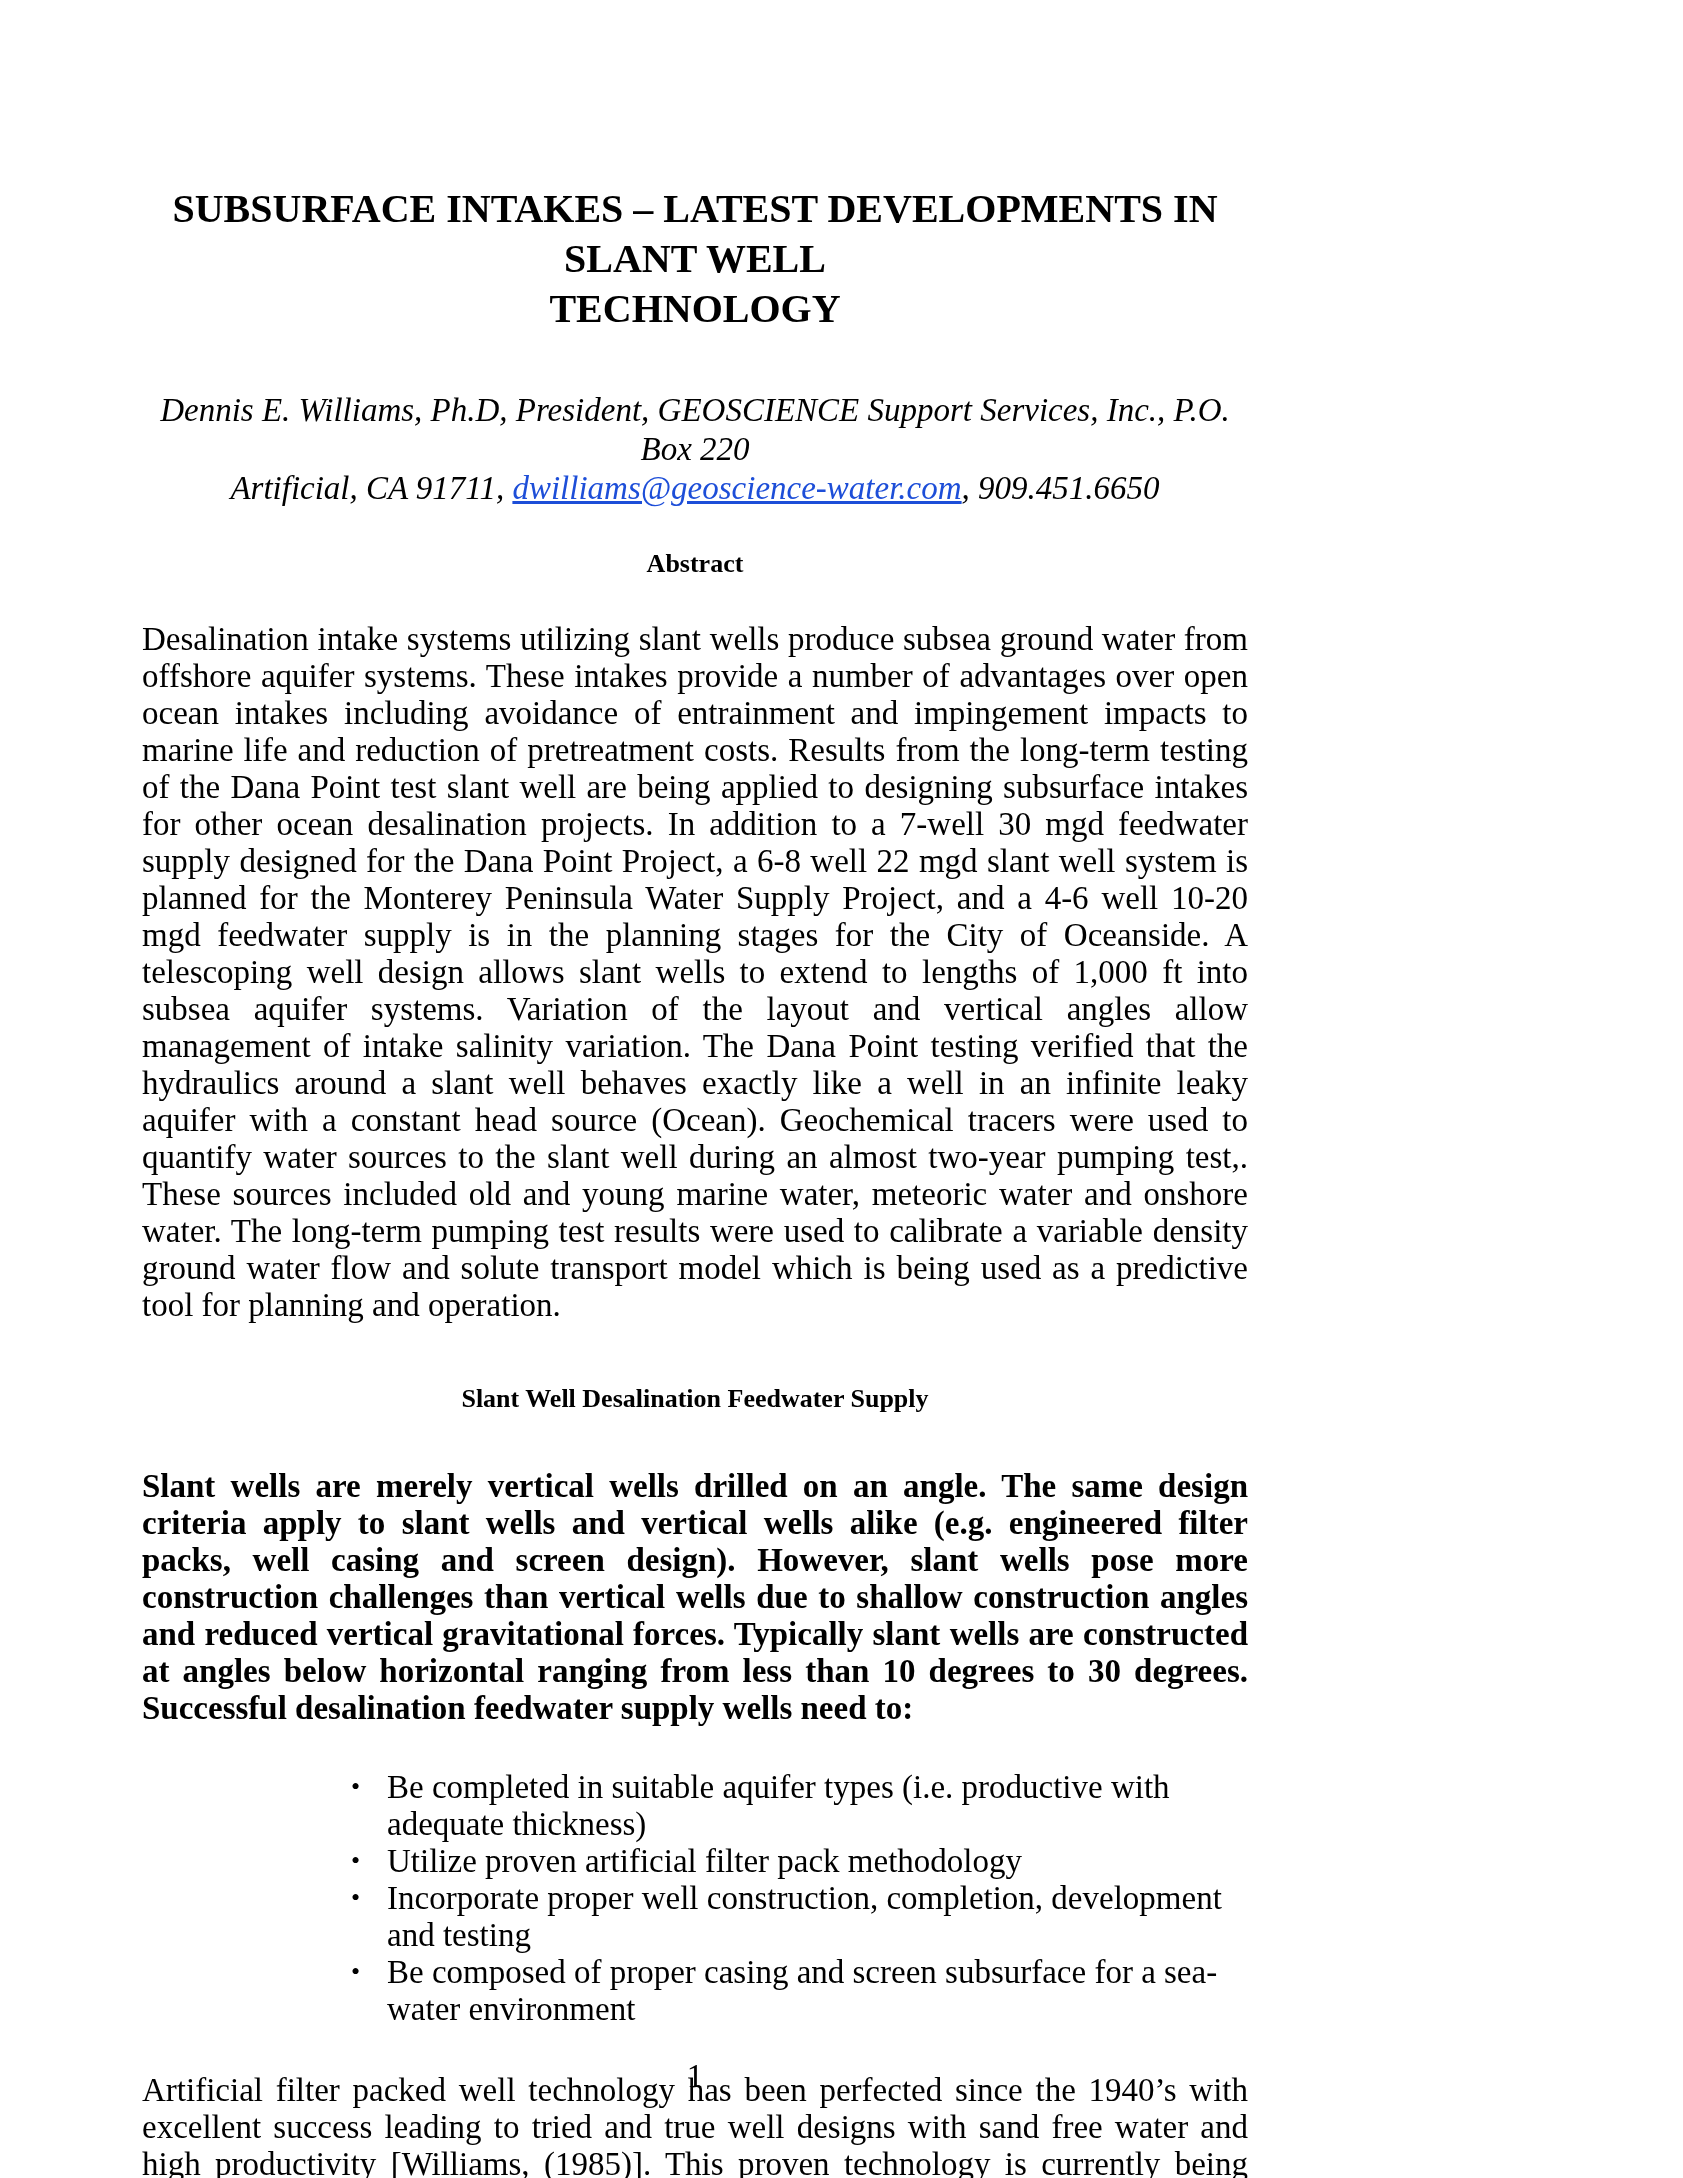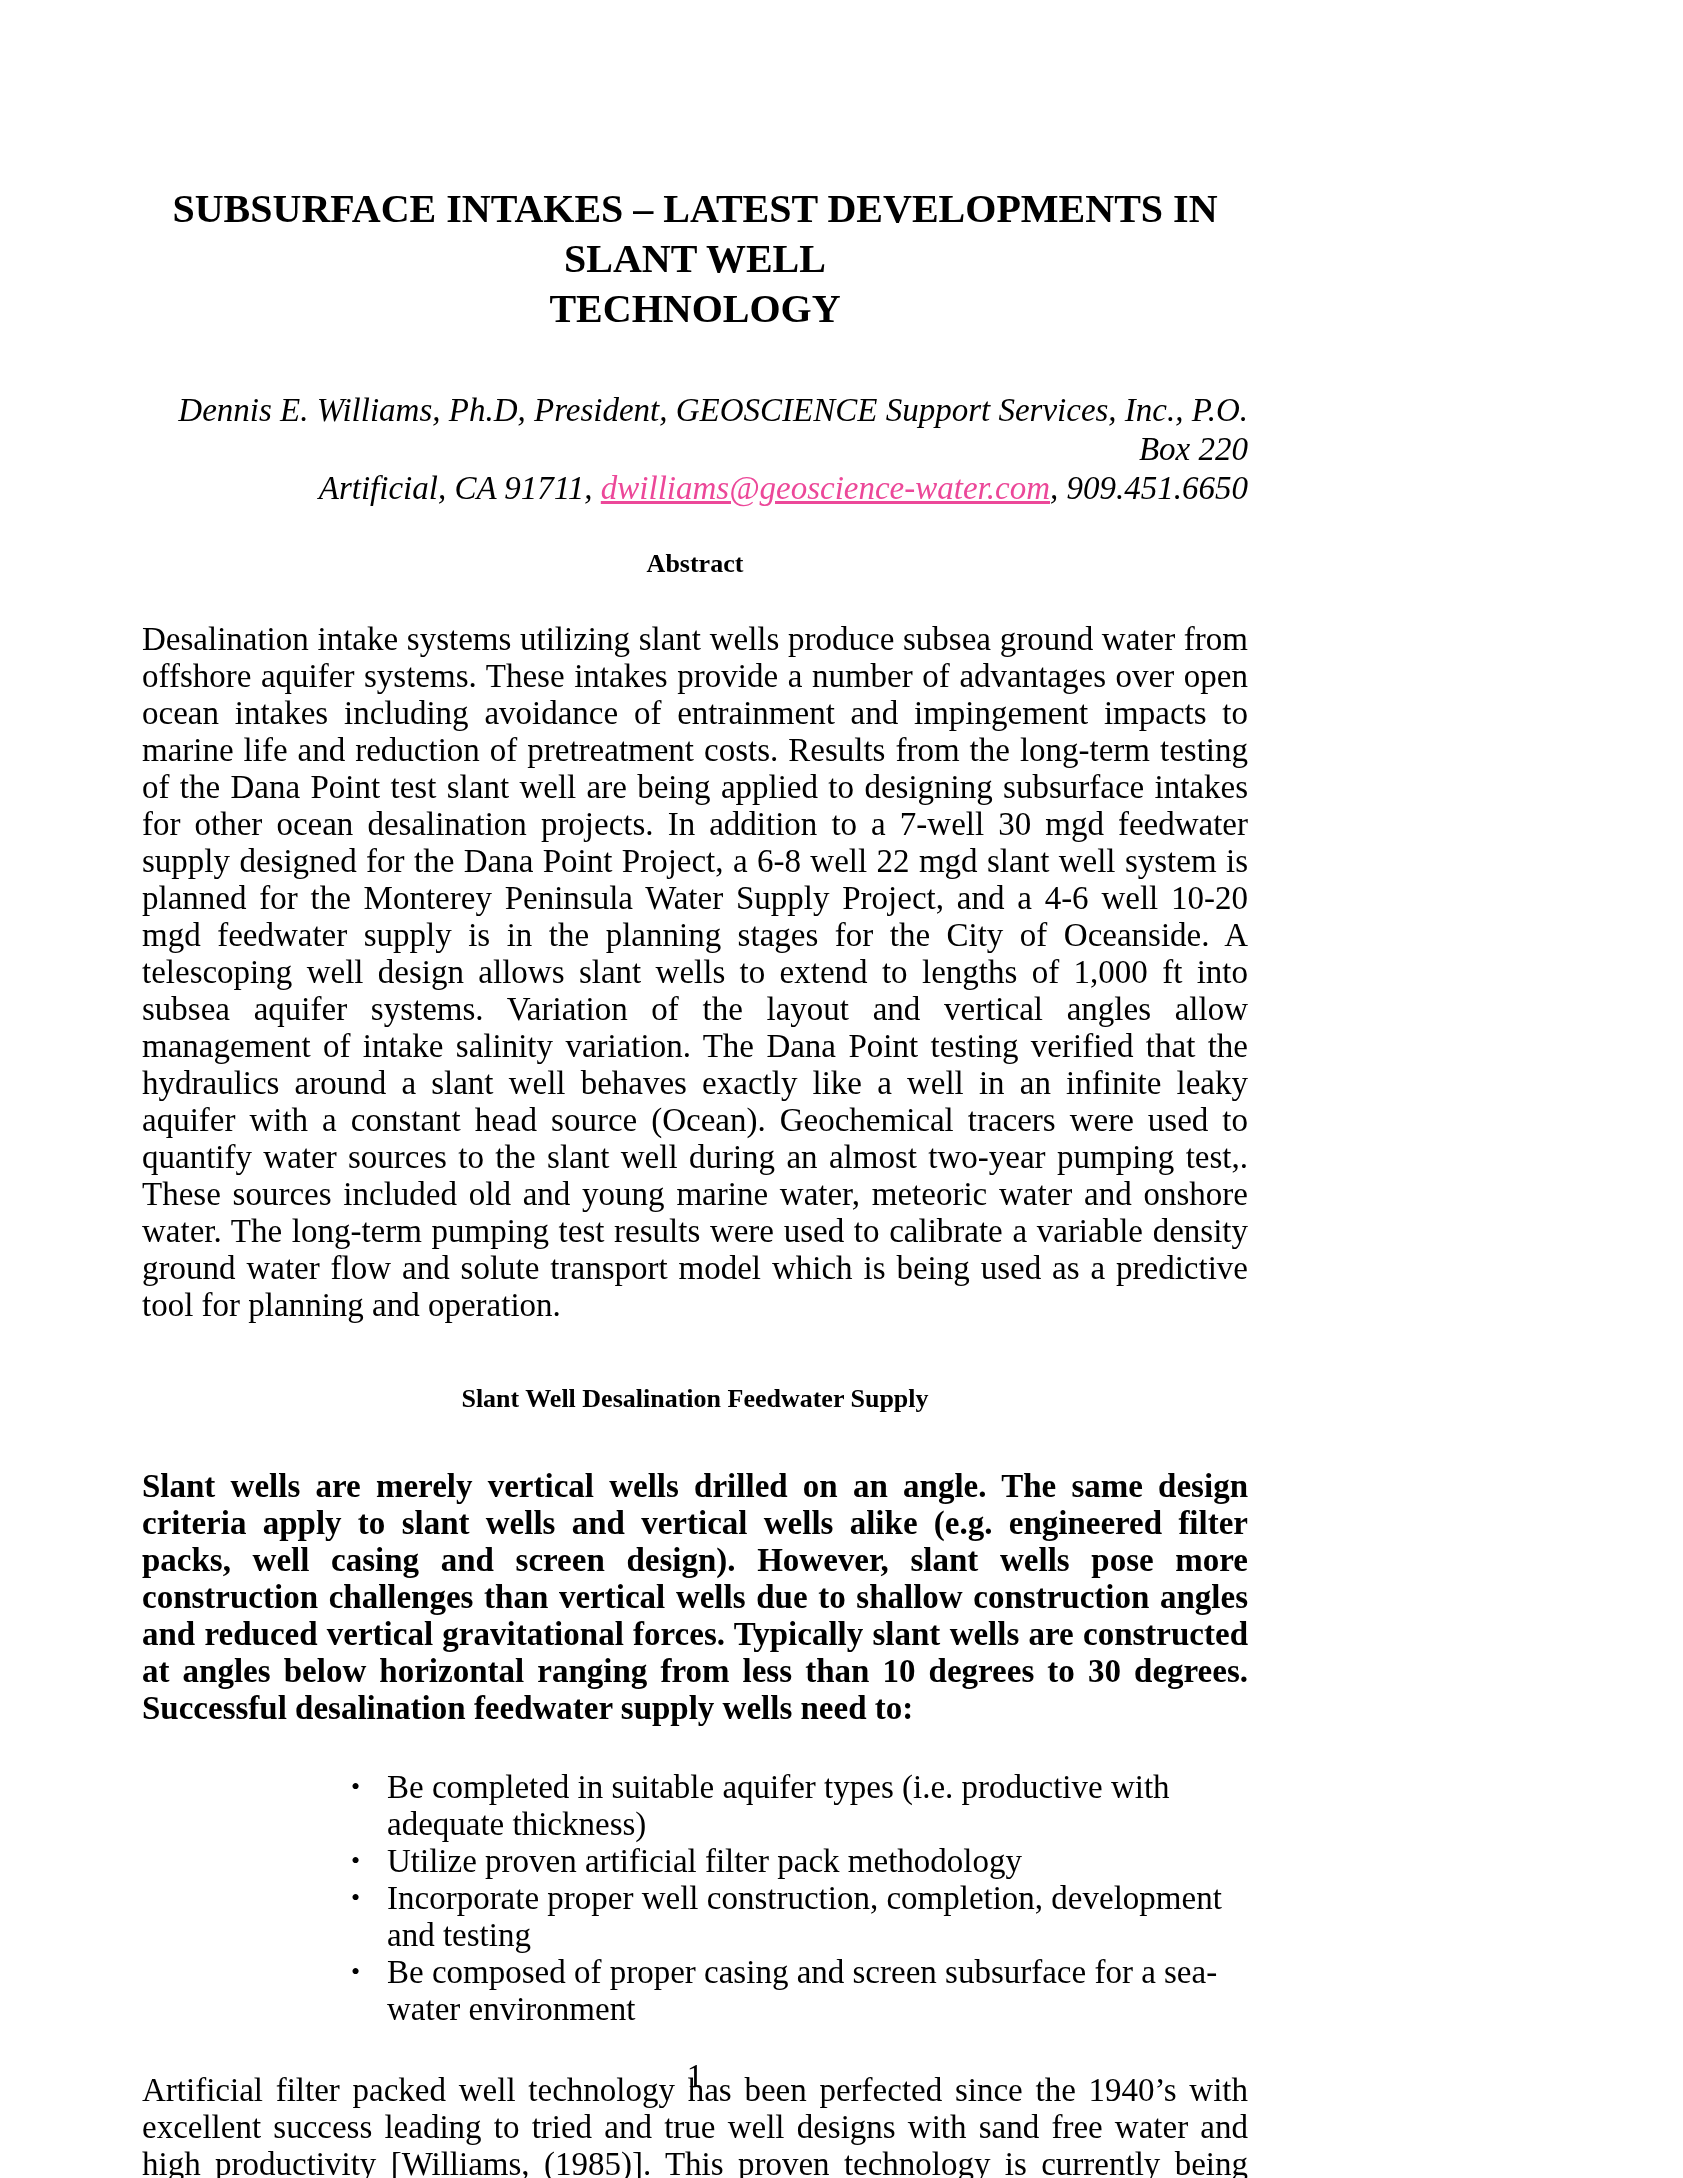--- a/index.html
+++ b/index.html
@@ -28,21 +28,21 @@
     font-size: 40px;
     font-weight: bold;
     text-align: center;
     line-height: 50px;
   }
   h1.title .tline { display: block; }
   p.byline {
     margin: 57px 0 8px 0;
     font-size: 33px;
     font-style: italic;
-    text-align: right;
+    text-align: center;
     line-height: 39px;
   }
   a.email {
     text-decoration: underline;
     cursor: pointer;
   }
   h2.sect {
     margin: 33px 0 0 0;
     font-size: 26px;
     font-weight: bold;
@@ -92,21 +92,21 @@
 <body>
 
 <div class="page">
   <div class="content">
 
     <h1 class="title">
       <span class="tline">SUBSURFACE INTAKES – LATEST DEVELOPMENTS IN SLANT WELL</span>
       <span class="tline">TECHNOLOGY</span>
     </h1>
 
-    <p class="byline"><span>Dennis E. Williams, Ph.D, President, GEOSCIENCE Support Services, Inc., P.O. Box 220</span><br><span>Artificial, CA 91711, </span><a class="email" style="color: #ec4899;">dwilliams@geoscience-water.com</a><span>, 909.451.6650</span></p>
+    <p class="byline"><span>Dennis E. Williams, Ph.D, President, GEOSCIENCE Support Services, Inc., P.O. Box 220</span><br><span>Artificial, CA 91711, </span><a class="email" style="color: #1d4ed8;">dwilliams@geoscience-water.com</a><span>, 909.451.6650</span></p>
 
     <h2 class="sect">Abstract</h2>
 
     <p class="body">Desalination intake systems utilizing slant wells produce subsea ground water from offshore aquifer systems.  These intakes provide a number of advantages over open ocean intakes including avoidance of entrainment and impingement impacts to marine life and reduction of pretreatment costs.  Results from the long-term testing of the Dana Point test slant well are being applied to designing subsurface intakes for other ocean desalination projects.  In addition to a 7-well 30 mgd feedwater supply designed for the Dana Point Project, a 6-8 well 22 mgd slant well system is planned for the Monterey Peninsula Water Supply Project, and a 4-6 well 10-20 mgd feedwater supply is in the planning stages for the City of Oceanside.  A telescoping well design allows slant wells to extend to lengths of 1,000 ft into subsea aquifer systems.  Variation of the layout and vertical angles allow management of intake salinity variation.  The Dana Point testing verified that the hydraulics around a slant well behaves exactly like a well in an infinite leaky aquifer with a constant head source (Ocean).  Geochemical tracers were used to quantify water sources to the slant well during an almost two-year pumping test,.  These sources included old and young marine water, meteoric water and onshore water.  The long-term pumping test results were used to calibrate a variable density ground water flow and solute transport model which is being used as a predictive tool for planning and operation.</p>
 
     <h2 class="sect sect2">Slant Well Desalination Feedwater Supply</h2>
 
     <p class="body para1">Slant wells are merely vertical wells drilled on an angle.  The same design criteria apply to slant wells and vertical wells alike (e.g. engineered filter packs, well casing and screen design).  However, slant wells pose more construction challenges than vertical wells due to shallow construction angles and reduced vertical gravitational forces.  Typically slant wells are constructed at angles below horizontal ranging from less than 10 degrees to 30 degrees.  Successful desalination feedwater supply wells need to:</p>
 
     <ul class="bullets">

